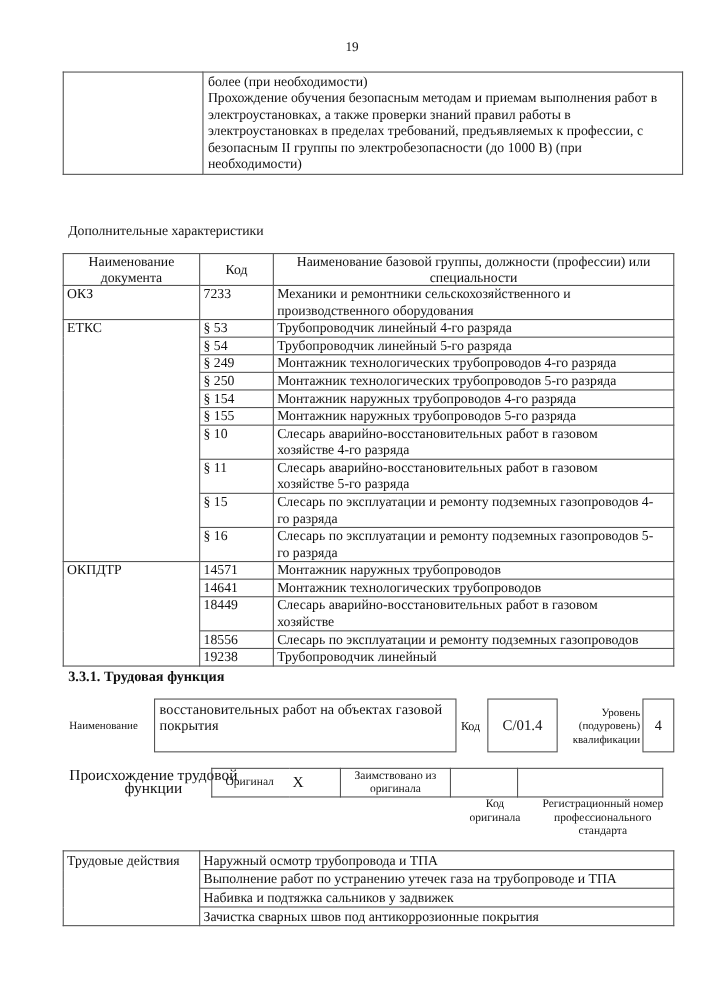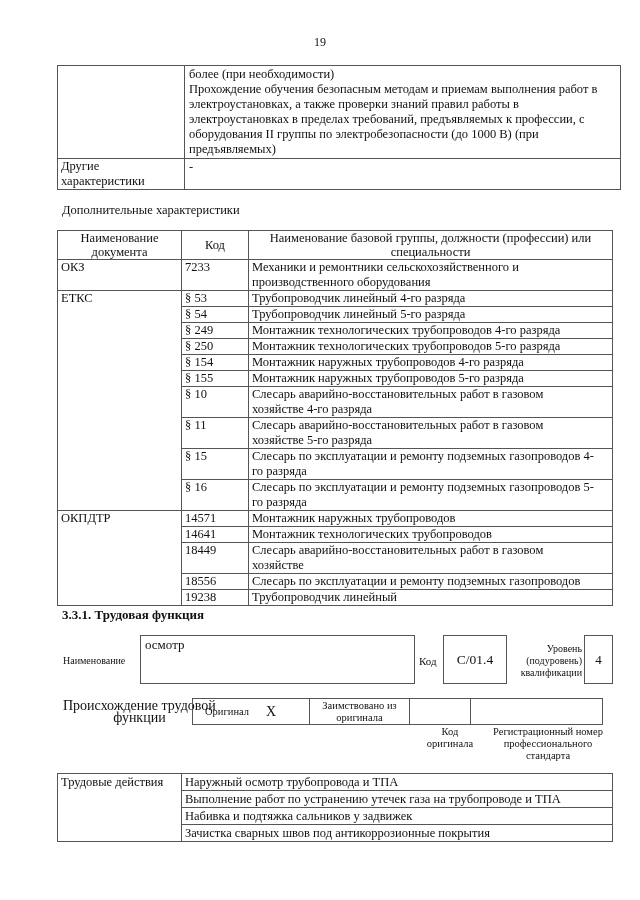--- a/index.html
+++ b/index.html
@@ -44,30 +44,23 @@
 
 <table class="t-top">
   <tbody>
       <tr>
     <td class="c1"></td>
     <td class="c2">
       <div>более (при необходимости)</div>
       <div>Прохождение обучения безопасным методам и приемам выполнения работ в</div>
       <div>электроустановках, а также проверки знаний правил работы в</div>
       <div>электроустановках в пределах требований, предъявляемых к профессии, с</div>
-      <div>оборудования II группы по электробезопасности (до 1000 В) (при</div>
-      <div>предъявляемых)</div>
-    </td>
-  </tr>
-  <tr>
-    <td class="c1">
-      <div>Другие</div>
-      <div>характеристики</div>
-    </td>
-    <td class="c2">-</td>
+      <div>безопасным II группы по электробезопасности (до 1000 В) (при</div>
+      <div>необходимости)</div>
+    </td>
   </tr>
 </tbody>
   </table>
 
 <div class="section-label">Дополнительные характеристики</div>
 
 <table class="t-add">
   <tbody>
       <tr>
     <th class="c1">
@@ -168,21 +161,22 @@
     <td class="c2">19238</td>
     <td>Трубопроводчик линейный</td>
   </tr>
 </tbody>
   </table>
 
 <div class="tf-heading">3.3.1. Трудовая функция</div>
 
 <div class="lbl-small" style="left:63px; top:655px;">Наименование</div>
 <div class="box name-box">
-  <div>осмотр</div>
+  <div>восстановительных работ на объектах газовой</div>
+  <div>покрытия</div>
 </div>
 <div class="lbl-small" style="left:419px; top:655px; font-size:11px;">Код</div>
 <div class="box code-box">C/01.4</div>
 <div class="lbl-small" style="left:510px; top:643px; width:72px; text-align:right;">
   <div>Уровень</div>
   <div>(подуровень)</div>
   <div>квалификации</div>
 </div>
 <div class="box level-box">4</div>
 

